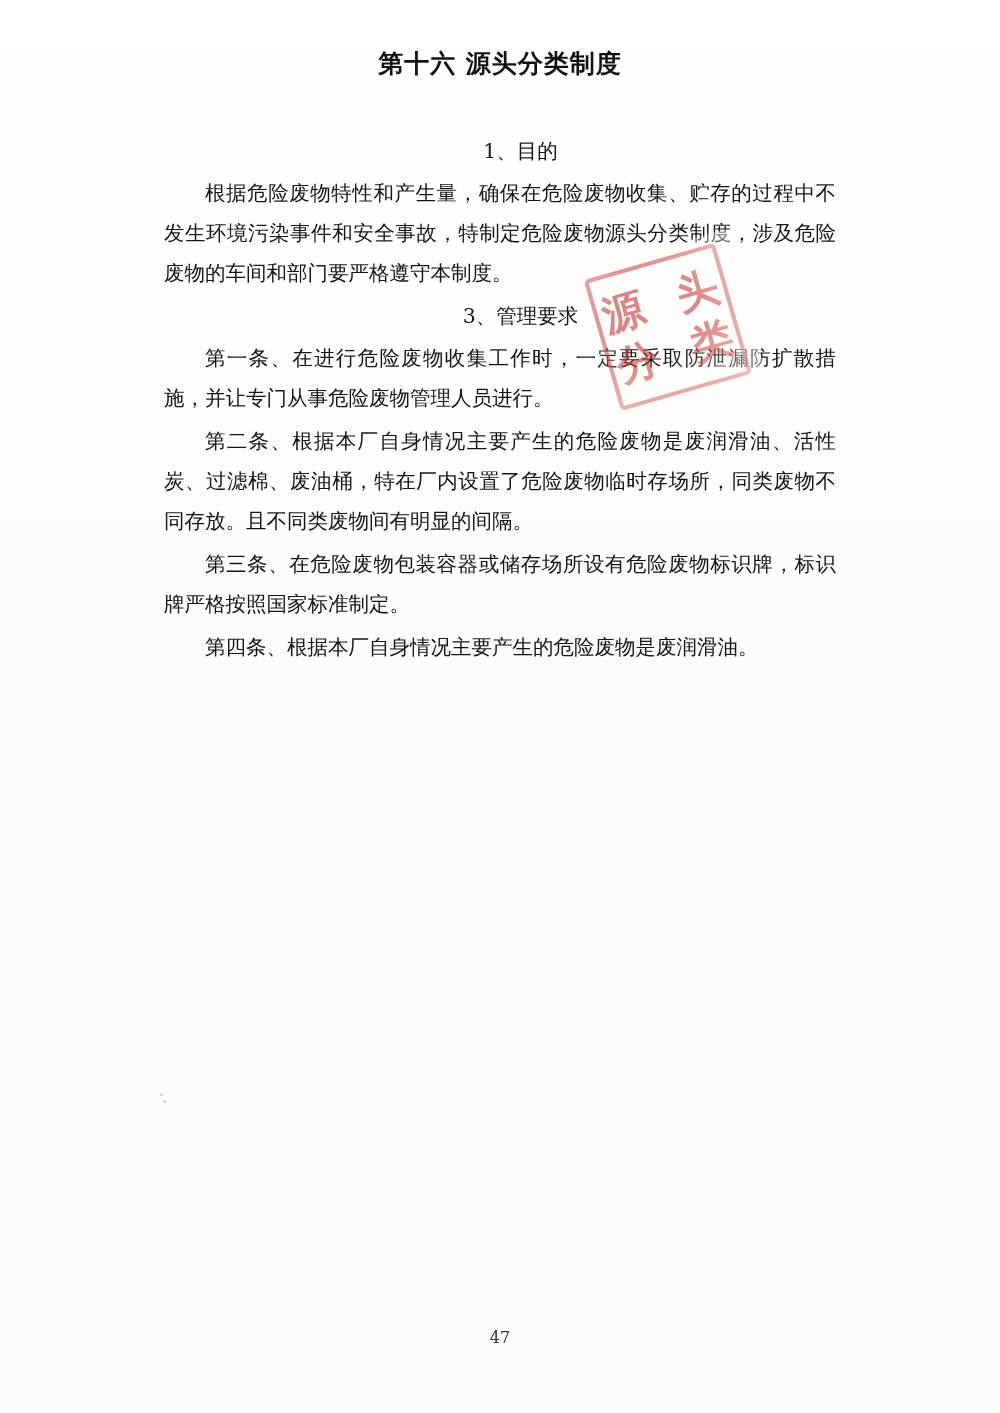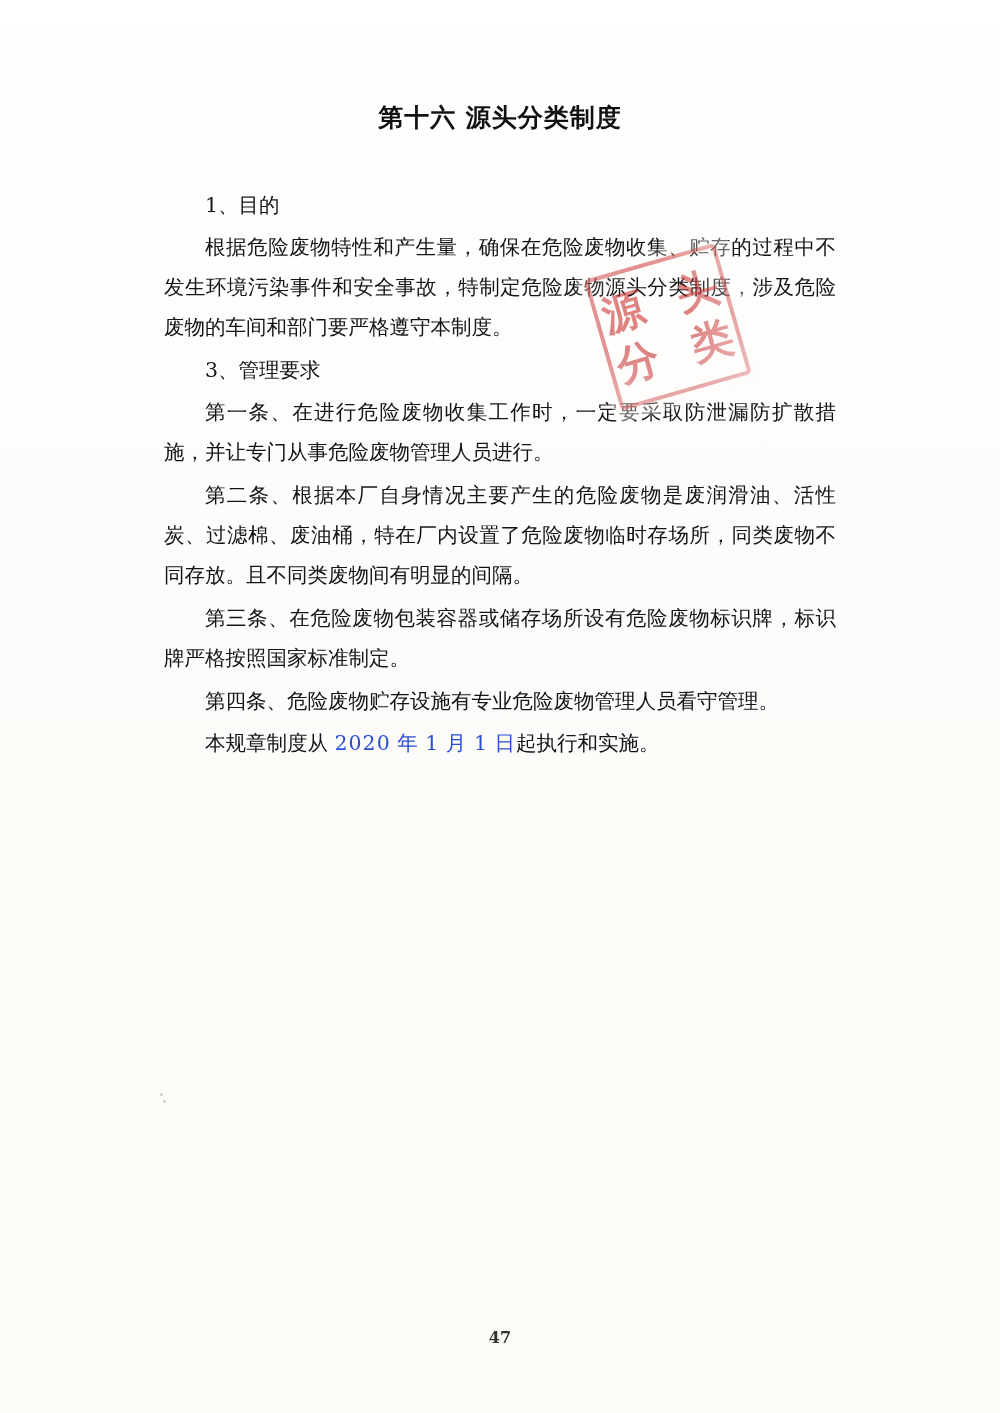--- a/index.html
+++ b/index.html
@@ -33,35 +33,36 @@
     left: 0;
     right: 0;
     top: 0;
     padding: 0;
   }
   .doc-title {
     text-align: center;
     font-size: 25px;
     font-weight: bold;
     letter-spacing: 1px;
-    margin-top: 101px;
+    margin-top: 47px;
     color: #111;
     font-family: "DejaVu Serif", "Liberation Serif", serif;
   }
   .body-block {
     margin: 0 auto;
     width: 672px;
     margin-top: 52px;
   }
   .section-head {
     font-size: 20.5px;
     line-height: 1.95;
     text-indent: 2em;
     margin: 0 0 2px 0;
     color: #141414;
+    text-align: center;
   }
   p.para {
     font-size: 20.5px;
     line-height: 1.95;
     text-indent: 2em;
     margin: 0 0 3px 0;
     text-align: justify;
     text-justify: inter-ideograph;
     color: #141414;
   }
@@ -83,21 +84,20 @@
   }
   .page-number {
     position: absolute;
     bottom: 66px;
     left: 0;
     right: 0;
     text-align: center;
     font-size: 16px;
     color: #333;
     font-family: "DejaVu Serif", "Liberation Serif", serif;
-    font-weight: bold;
   }
   
   .seal {
     position: absolute;
     left: 592px;
     top: 248px;
     width: 158px;
     height: 158px;
     transform: rotate(-16deg);
     pointer-events: none;
@@ -160,23 +160,22 @@
     <div class="body-block">
 
       <div class="section-head">1、目的</div>
       <p class="para">根据危险废物特性和产生量，确保在危险废物收集、贮存的过程中不发生环境污染事件和安全事故，特制定危险废物源头分类制度，涉及危险废物的车间和部门要严格遵守本制度。</p>
 
 
       <div class="section-head">3、管理要求</div>
       <p class="para">第一条、在进行危险废物收集工作时，一定要采取防泄漏防扩散措施，并让专门从事危险废物管理人员进行。</p>
       <p class="para">第二条、根据本厂自身情况主要产生的危险废物是废润滑油、活性炭、过滤棉、废油桶，特在厂内设置了危险废物临时存场所，同类废物不同存放。且不同类废物间有明显的间隔。</p>
       <p class="para">第三条、在危险废物包装容器或储存场所设有危险废物标识牌，标识牌严格按照国家标准制定。</p>
-      <p class="para tight">第四条、危险废物贮存设施有专业危险废物管理人员看守管理。</p>
+      <p class="para tight">第四条、根据本厂自身情况主要产生的危险废物是废润滑油。</p>
 
-      <p class="date-line"><span>本规章制度从</span> <span class="blue">2020</span> <span class="blue">年</span> <span class="blue">1</span> <span class="blue">月</span> <span class="blue">1</span> <span class="blue">日</span><span>起执行和实施。</span></p>
 
     </div>
   </div>
 
   <div class="seal">
     <div class="seal-rect"></div>
     <div class="seal-text">
       <span>源</span>
       <span>头</span>
       <span>分</span>

